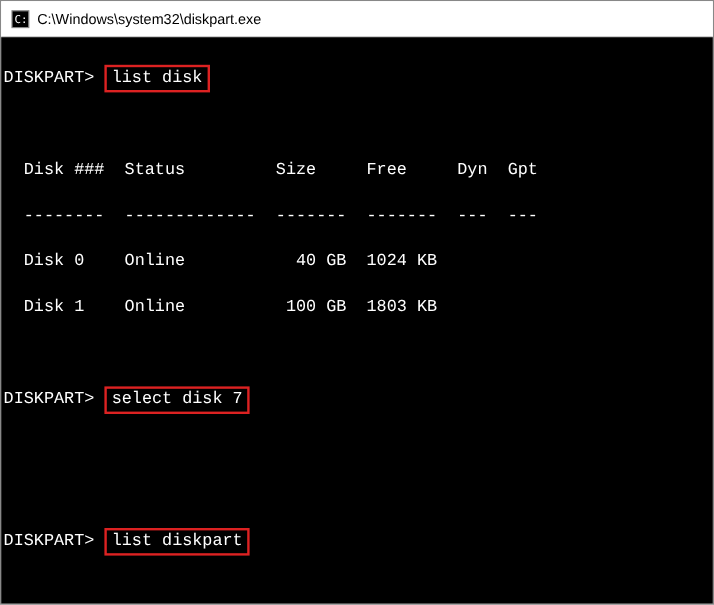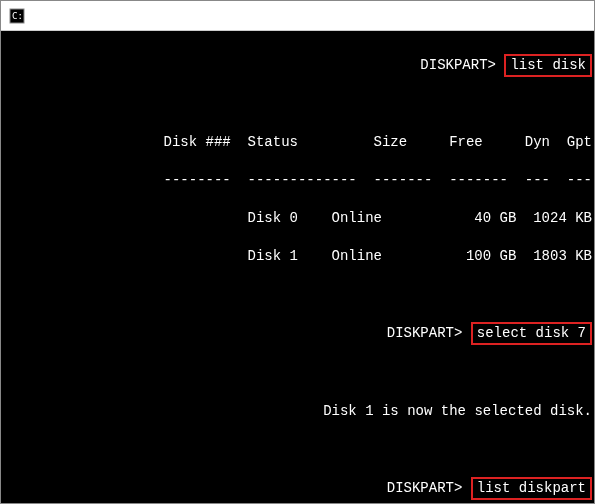--- a/index.html
+++ b/index.html
@@ -45,45 +45,45 @@
       line-height: 1.35;
       white-space: pre;
       overflow: hidden;
     }
     .prompt { color: #fff; }
     .cmd-box {
       border: 2px solid #d22;
       padding: 0 4px;
       display: inline-block;
     }
-    .line { display: block; text-align: right; }
+    .line { display: block; }
   </style>
 </head>
 <body>
 
 <div class="window">
   <div class="titlebar">
     <span class="titlebar-icon">
       <svg width="16" height="16" viewBox="0 0 16 16">
         <rect x="1" y="1" width="14" height="14" fill="#000" stroke="#888"></rect>
         <text x="3" y="11" font-size="9" fill="#fff" font-family="monospace">C:</text>
       </svg>
     </span>
+    <span>C:\Windows\system32\diskpart.exe</span>
   </div>
   <div class="terminal">
 <span class="line"><span class="prompt">DISKPART&gt;</span> <span class="cmd-box">list disk</span></span>
 <span class="line"> </span>
 <span class="line">  Disk ###  Status         Size     Free     Dyn  Gpt</span>
 <span class="line">  --------  -------------  -------  -------  ---  ---</span>
 <span class="line">  Disk 0    Online           40 GB  1024 KB</span>
 <span class="line">  Disk 1    Online          100 GB  1803 KB</span>
 <span class="line"> </span>
 <span class="line"><span class="prompt">DISKPART&gt;</span> <span class="cmd-box">select disk 7</span></span>
 <span class="line"> </span>
-<span class="line">Disk 1 is now the selected disk.</span>
 <span class="line"> </span>
 <span class="line"><span class="prompt">DISKPART&gt;</span> <span class="cmd-box">list diskpart</span></span>
 
 
 
 
 
 
 
 

